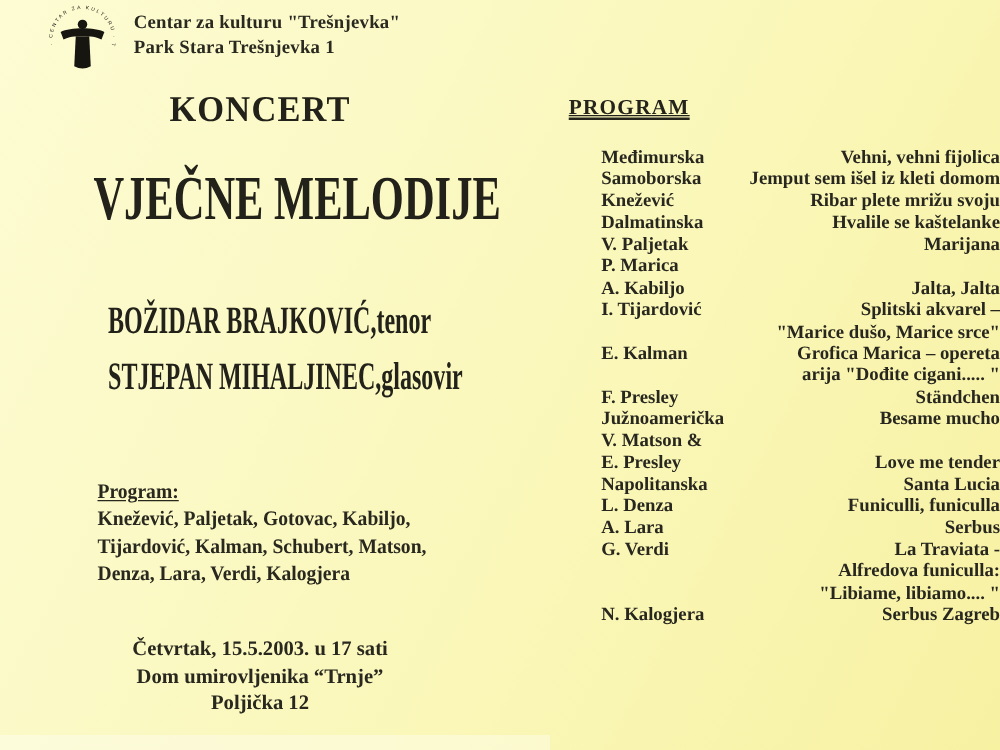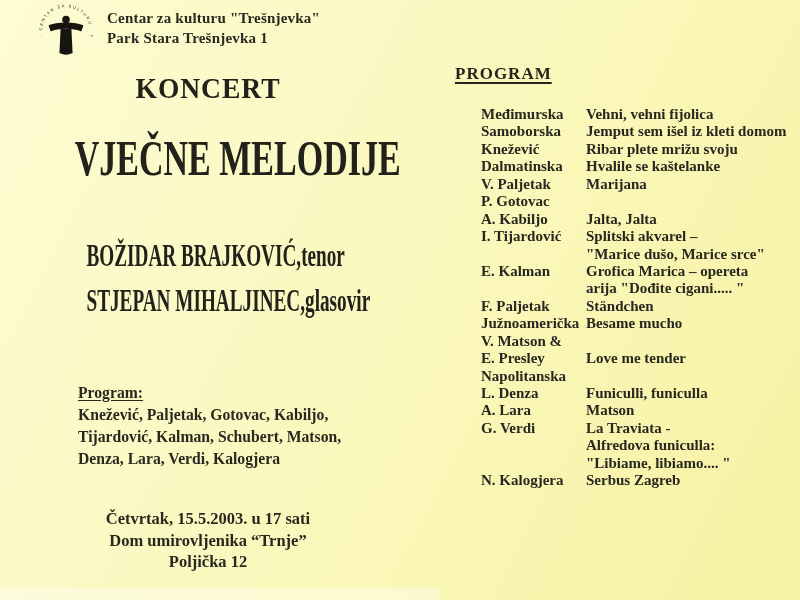--- a/index.html
+++ b/index.html
@@ -28,29 +28,29 @@
              transform:scaleX(.62);line-height:1;}
   .performer.p1{top:180px;}
   .performer.p2{top:225px;}
   .prog-summary{left:66px;top:322px;text-align:left;font-size:16.5px;
                 line-height:22px;transform:scaleX(.95);transform-origin:left top;
                 font-weight:bold;color:#29281f;}
   .prog-summary .label{text-decoration:underline;text-underline-offset:2px;}
   .date-block{left:0;top:448px;width:100%;font-size:16.5px;line-height:21.5px;
               font-weight:bold;color:#29281f;}
   
-  .right-page{left:455px;top:64px;width:345px;}
+  .right-page{left:455px;top:76px;width:345px;text-decoration:underline;}
   .prog-heading{font-size:17px;font-weight:bold;letter-spacing:1px;
                 text-decoration:underline;text-underline-offset:3px;
                 text-decoration-thickness:1.5px;color:#25241c;}
   .rows{position:absolute;left:0;top:42px;width:345px;}
   .row{display:flex;height:17.45px;font-size:15px;font-weight:bold;color:#28271f;
        white-space:nowrap;}
   .row .composer{width:105px;flex:0 0 105px;margin-left:26px;}
-  .row .piece{flex:1;}
+  .row .piece{flex:1;text-align:right;}
 </style>
 </head>
 <body>
 
 <div class="page">
 
   <div class="abs logo">
     <svg viewBox="0 0 60 60" width="64" height="60" aria-hidden="true">
       <defs>
         <path id="logoArcPath" d="M 7,36 A 24,24 0 1 1 53,36"></path>
@@ -107,21 +107,21 @@
         </div>
       <div class="row">
           <span class="composer">Dalmatinska</span>
           <span class="piece">Hvalile se kaštelanke</span>
         </div>
       <div class="row">
           <span class="composer">V. Paljetak</span>
           <span class="piece">Marijana</span>
         </div>
       <div class="row">
-          <span class="composer">P. Gotovac</span>
+          <span class="composer">P. Marica</span>
         </div>
       <div class="row">
           <span class="composer">A. Kabiljo</span>
           <span class="piece">Jalta, Jalta</span>
         </div>
       <div class="row">
           <span class="composer">I. Tijardović</span>
           <span class="piece">Splitski akvarel –</span>
         </div>
       <div class="row">
@@ -130,45 +130,46 @@
         </div>
       <div class="row">
           <span class="composer">E. Kalman</span>
           <span class="piece">Grofica Marica – opereta</span>
         </div>
       <div class="row">
           <span class="composer"></span>
           <span class="piece">arija "Dođite cigani..... "</span>
         </div>
       <div class="row">
-          <span class="composer">F. Paljetak</span>
+          <span class="composer">F. Presley</span>
           <span class="piece">Ständchen</span>
         </div>
       <div class="row">
           <span class="composer">Južnoamerička</span>
           <span class="piece">Besame mucho</span>
         </div>
       <div class="row">
           <span class="composer">V. Matson &amp;</span>
           <span class="piece"></span>
         </div>
       <div class="row">
           <span class="composer">E. Presley</span>
           <span class="piece">Love me tender</span>
         </div>
       <div class="row">
           <span class="composer">Napolitanska</span>
+          <span class="piece">Santa Lucia</span>
         </div>
       <div class="row">
           <span class="composer">L. Denza</span>
           <span class="piece">Funiculli, funiculla</span>
         </div>
       <div class="row">
           <span class="composer">A. Lara</span>
-          <span class="piece">Matson</span>
+          <span class="piece">Serbus</span>
         </div>
       <div class="row">
           <span class="composer">G. Verdi</span>
           <span class="piece">La Traviata  -</span>
         </div>
       <div class="row">
           <span class="composer"></span>
           <span class="piece">Alfredova funiculla:</span>
         </div>
       <div class="row">

